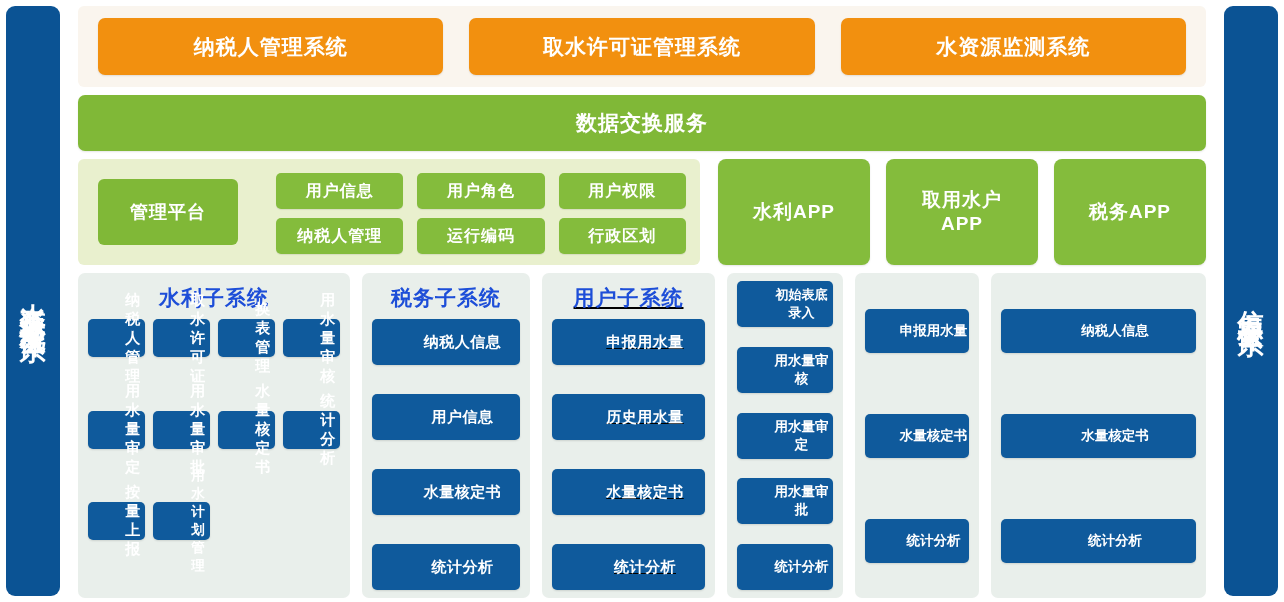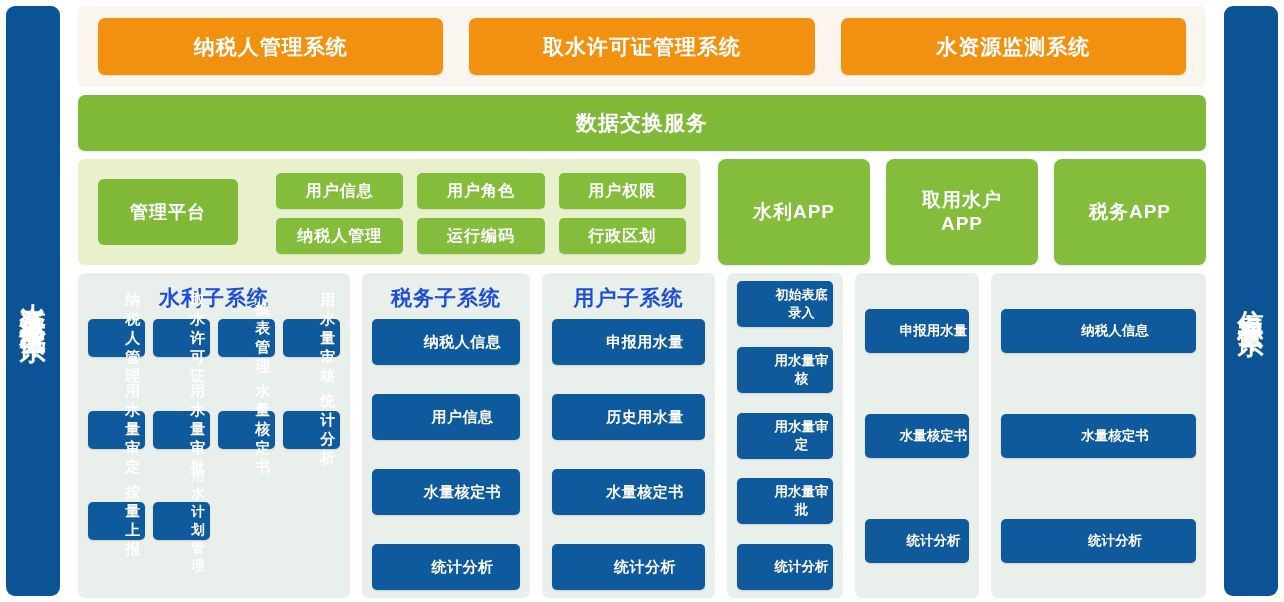--- a/index.html
+++ b/index.html
@@ -149,21 +149,21 @@
     background:#E9EFEB;
     border-radius:7px;
     display:flex;
     flex-direction:column;
     padding:8px 10px 8px 10px;
     box-sizing:border-box;
     min-height:0;
   }
   .panel-w1{flex:0 0 272px;}
   .panel-w2{flex:0 0 168px;}
-  .panel-w3{flex:0 0 173px;}
+  .panel-w3{flex:0 0 173px;text-decoration:underline;}
   .panel-w4{flex:0 0 116px;}
   .panel-w5{flex:0 0 124px;}
   .panel-w6{flex:1 1 auto;}
 
   .panel-title{
     text-align:center;
     font-size:21px;
     font-weight:bold;
     color:#1d4ed8;
     letter-spacing:1px;

